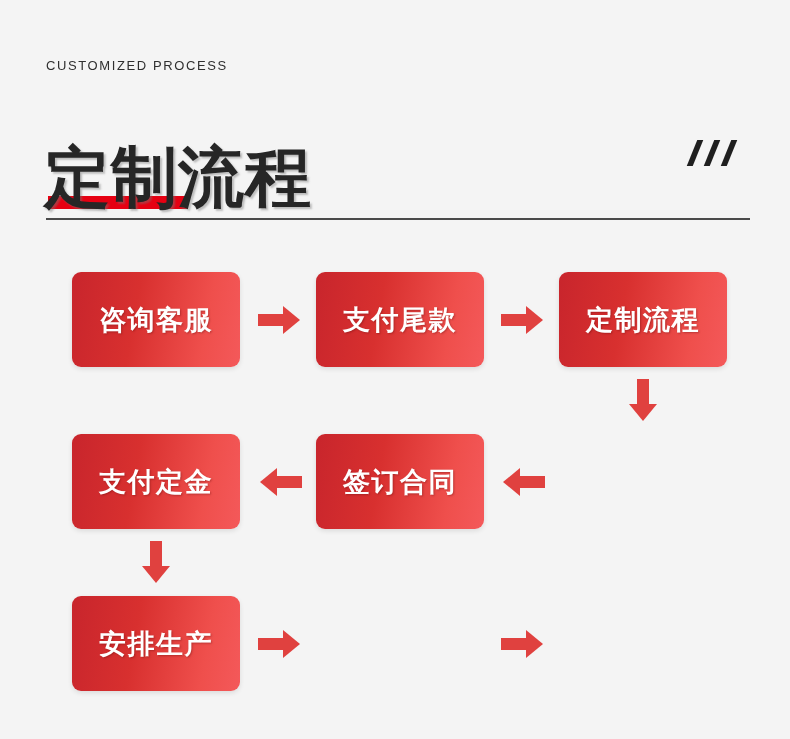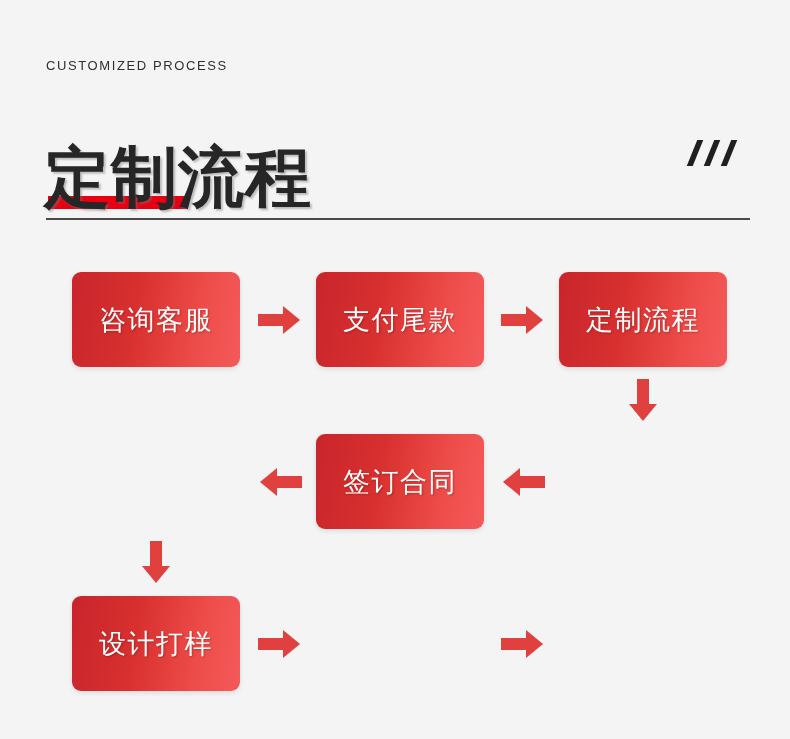--- a/index.html
+++ b/index.html
@@ -101,21 +101,21 @@
     border-radius: 9px;
     background: linear-gradient(100deg, #c8252c 0%, #d8302f 38%, #ef4f4c 78%, #f4595a 100%);
     box-shadow: 0 2px 5px rgba(0,0,0,0.10);
     display: flex;
     align-items: center;
     justify-content: center;
   }
   .node-label {
     color: #ffffff;
     font-size: 27px;
-    font-weight: 400;
+    font-weight: 700;
     letter-spacing: 1.5px;
     text-shadow: 1px 1px 2px rgba(90,10,10,0.35);
     white-space: nowrap;
   }
 
   
   .c1 { left: 72px; }
   .c2 { left: 316px; }
   .c3 { left: 559px; }
   .r1 { top: 272px; }
@@ -220,39 +220,42 @@
     </div>
     <div class="node c3 r1">
       <span class="node-label">定制流程</span>
     </div>
 
     <div class="arrow-v a-down-right">
       <div class="shaft"></div>
         <div class="head"></div>
     </div>
 
+    <div class="node c1 r2">
+      <span class="node-label">支付定金</span>
+    </div>
     <div class="arrow-h arrow-left a-r2-21">
       <div class="shaft"></div>
         <div class="head"></div>
     </div>
     <div class="node c2 r2">
       <span class="node-label">签订合同</span>
     </div>
     <div class="arrow-h arrow-left a-r2-32">
       <div class="shaft"></div>
         <div class="head"></div>
     </div>
 
     <div class="arrow-v a-down-left">
       <div class="shaft"></div>
         <div class="head"></div>
     </div>
 
     <div class="node c1 r3">
-      <span class="node-label">设计打样</span>
+      <span class="node-label">安排生产</span>
     </div>
     <div class="arrow-h arrow-right a-r3-12">
       <div class="shaft"></div>
         <div class="head"></div>
     </div>
     <div class="arrow-h arrow-right a-r3-23">
       <div class="shaft"></div>
         <div class="head"></div>
     </div>
 

